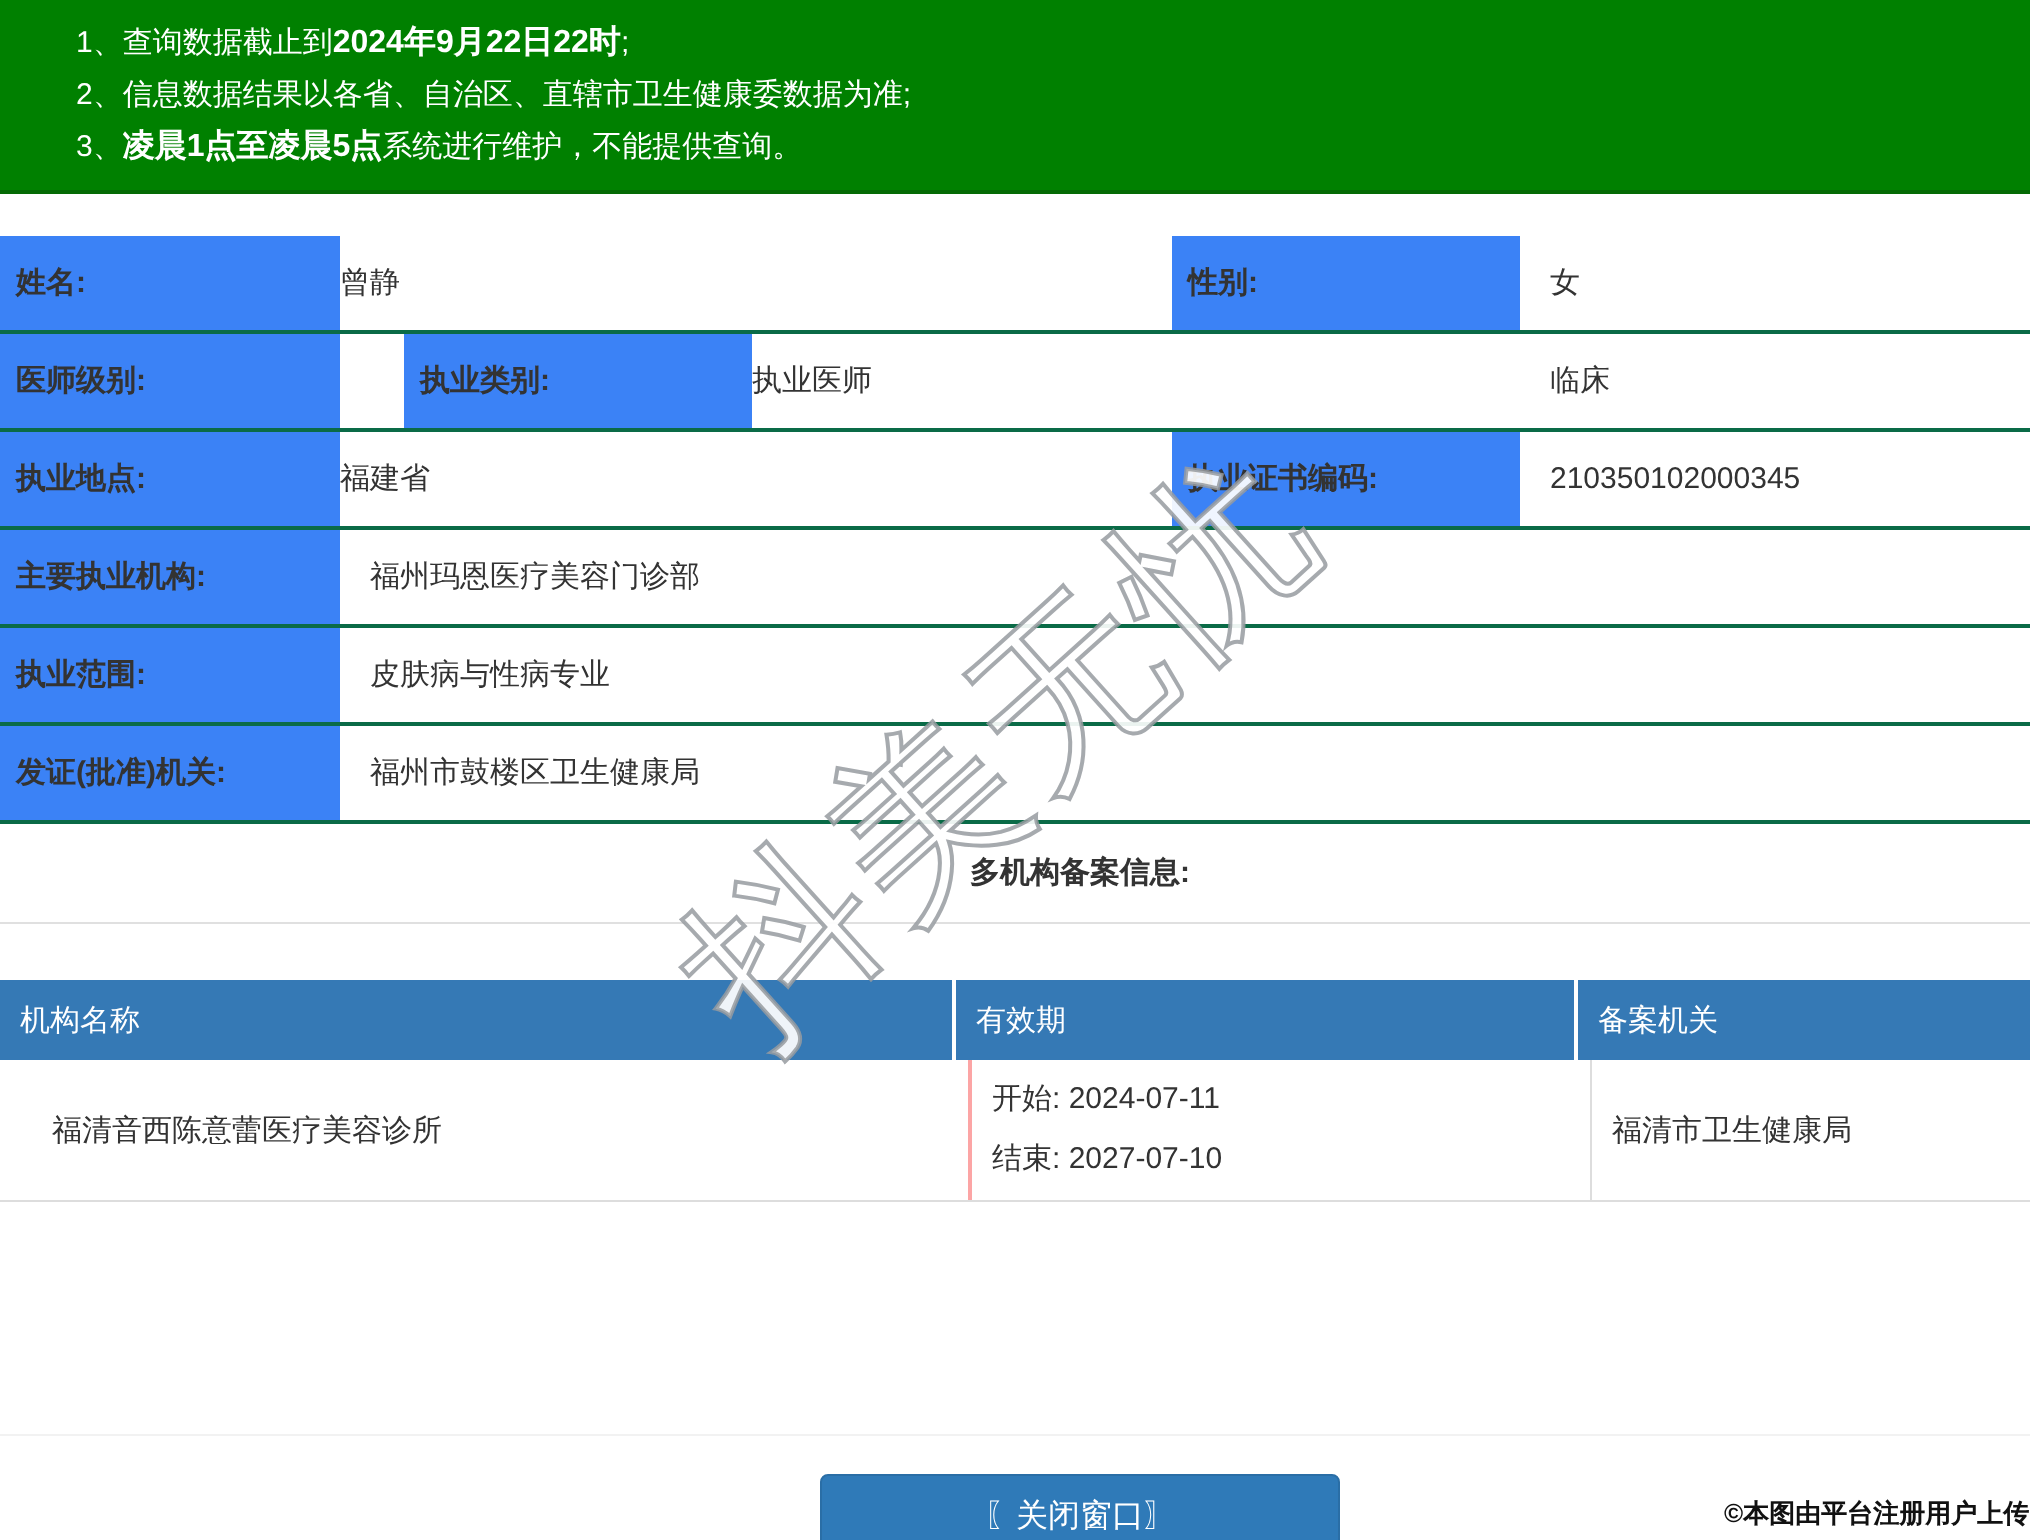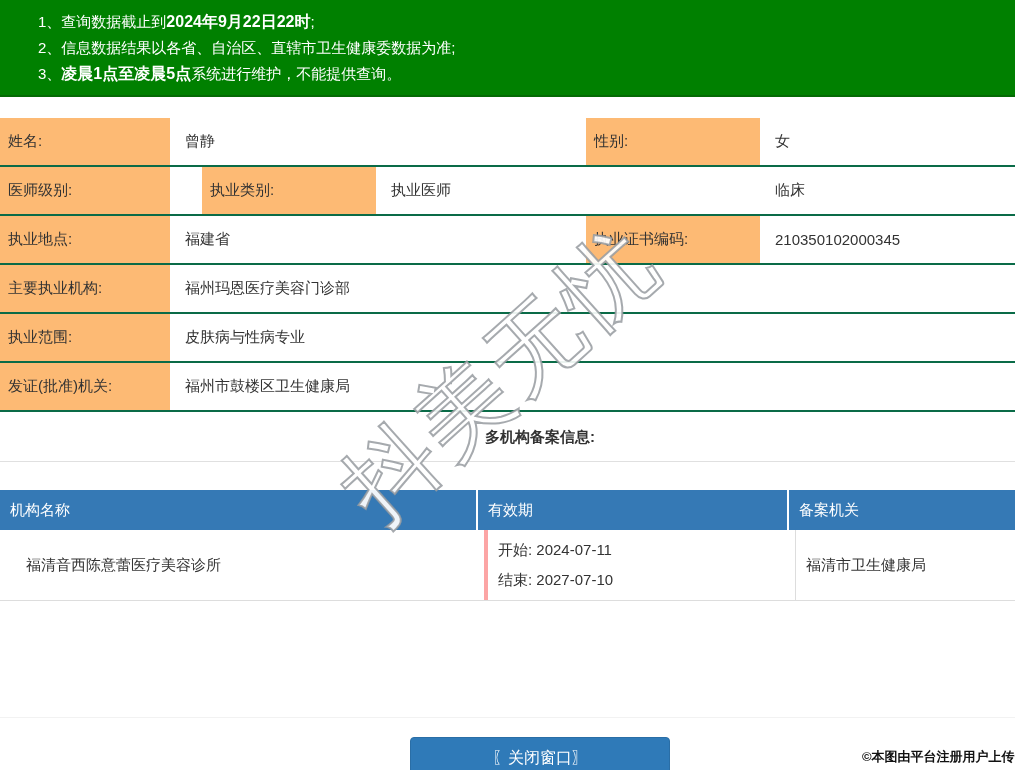--- a/index.html
+++ b/index.html
@@ -17,23 +17,23 @@
     background:#008000;border-bottom:2px solid #046a04;
     padding:9px 0 0 38px;
   }
   .notice-line{color:#ffffff;font-size:15px;line-height:26px;white-space:nowrap;}
   .notice-line b{font-size:16px;margin-top:12px;}
 
   
   .t1{margin-top:21px;width:100%;}
   .t1-row{display:flex;height:47px;border-bottom:2px solid #0a6b47;}
   .cell{display:flex;align-items:center;font-size:15px;color:#333;box-sizing:border-box;}
-  .lbl{background:#fdba74;width:170px;padding-left:8px;}
+  .lbl{background:#3b82f6;width:170px;padding-left:8px;font-weight:bold;}
   .lbl2{width:174px;margin-left:32px;}
-  .val1{width:384px;padding-left:15px;}
+  .val1{width:384px;}
   .val2{flex:1;padding-left:15px;}
   .valwide{flex:1;padding-left:15px;}
 
   .section-title{
     width:100%;height:49px;line-height:49px;text-align:center;
     font-weight:bold;font-size:15px;color:#333;
     border-bottom:1px solid #e0e0e0;
   }
 
   
@@ -41,21 +41,21 @@
   .t2-head{display:flex;height:40px;background:#3579b5;}
   .t2-head .h{
     color:#ffffff;font-size:15px;display:flex;align-items:center;
     padding-left:10px;box-sizing:border-box;
   }
   .h1{width:476px;}
   .h2{width:311px;border-left:2px solid #ffffff;}
   .h3{flex:1;border-left:2px solid #ffffff;}
   .t2-row{display:flex;height:70px;border-bottom:1px solid #dddddd;}
   .c1{width:468px;display:flex;align-items:center;padding-left:10px;box-sizing:border-box;font-size:15px;margin-left:16px;}
-  .c2{width:311px;border-left:4px solid #fca5a5;box-sizing:border-box;padding:5px 0 0 10px;font-size:15px;line-height:30px;}
+  .c2{width:311px;border-left:2px solid #fca5a5;box-sizing:border-box;padding:5px 0 0 10px;font-size:15px;line-height:30px;}
   .c3{flex:1;border-left:1px solid #dddddd;box-sizing:border-box;display:flex;align-items:center;padding-left:10px;font-size:15px;}
 
   .hr-faint{position:absolute;left:0;top:717px;width:1080px;border-top:1px solid #f2f2f2;}
 
   
   .close-btn{
     position:absolute;top:737px;left:410px;width:260px;height:42px;
     background:#2f7ab8;color:#ffffff;font-size:16px;text-align:center;
     border:1px solid #2a6ea6;border-radius:4px;cursor:pointer;
     font-family:"Liberation Sans","DejaVu Sans",sans-serif;

